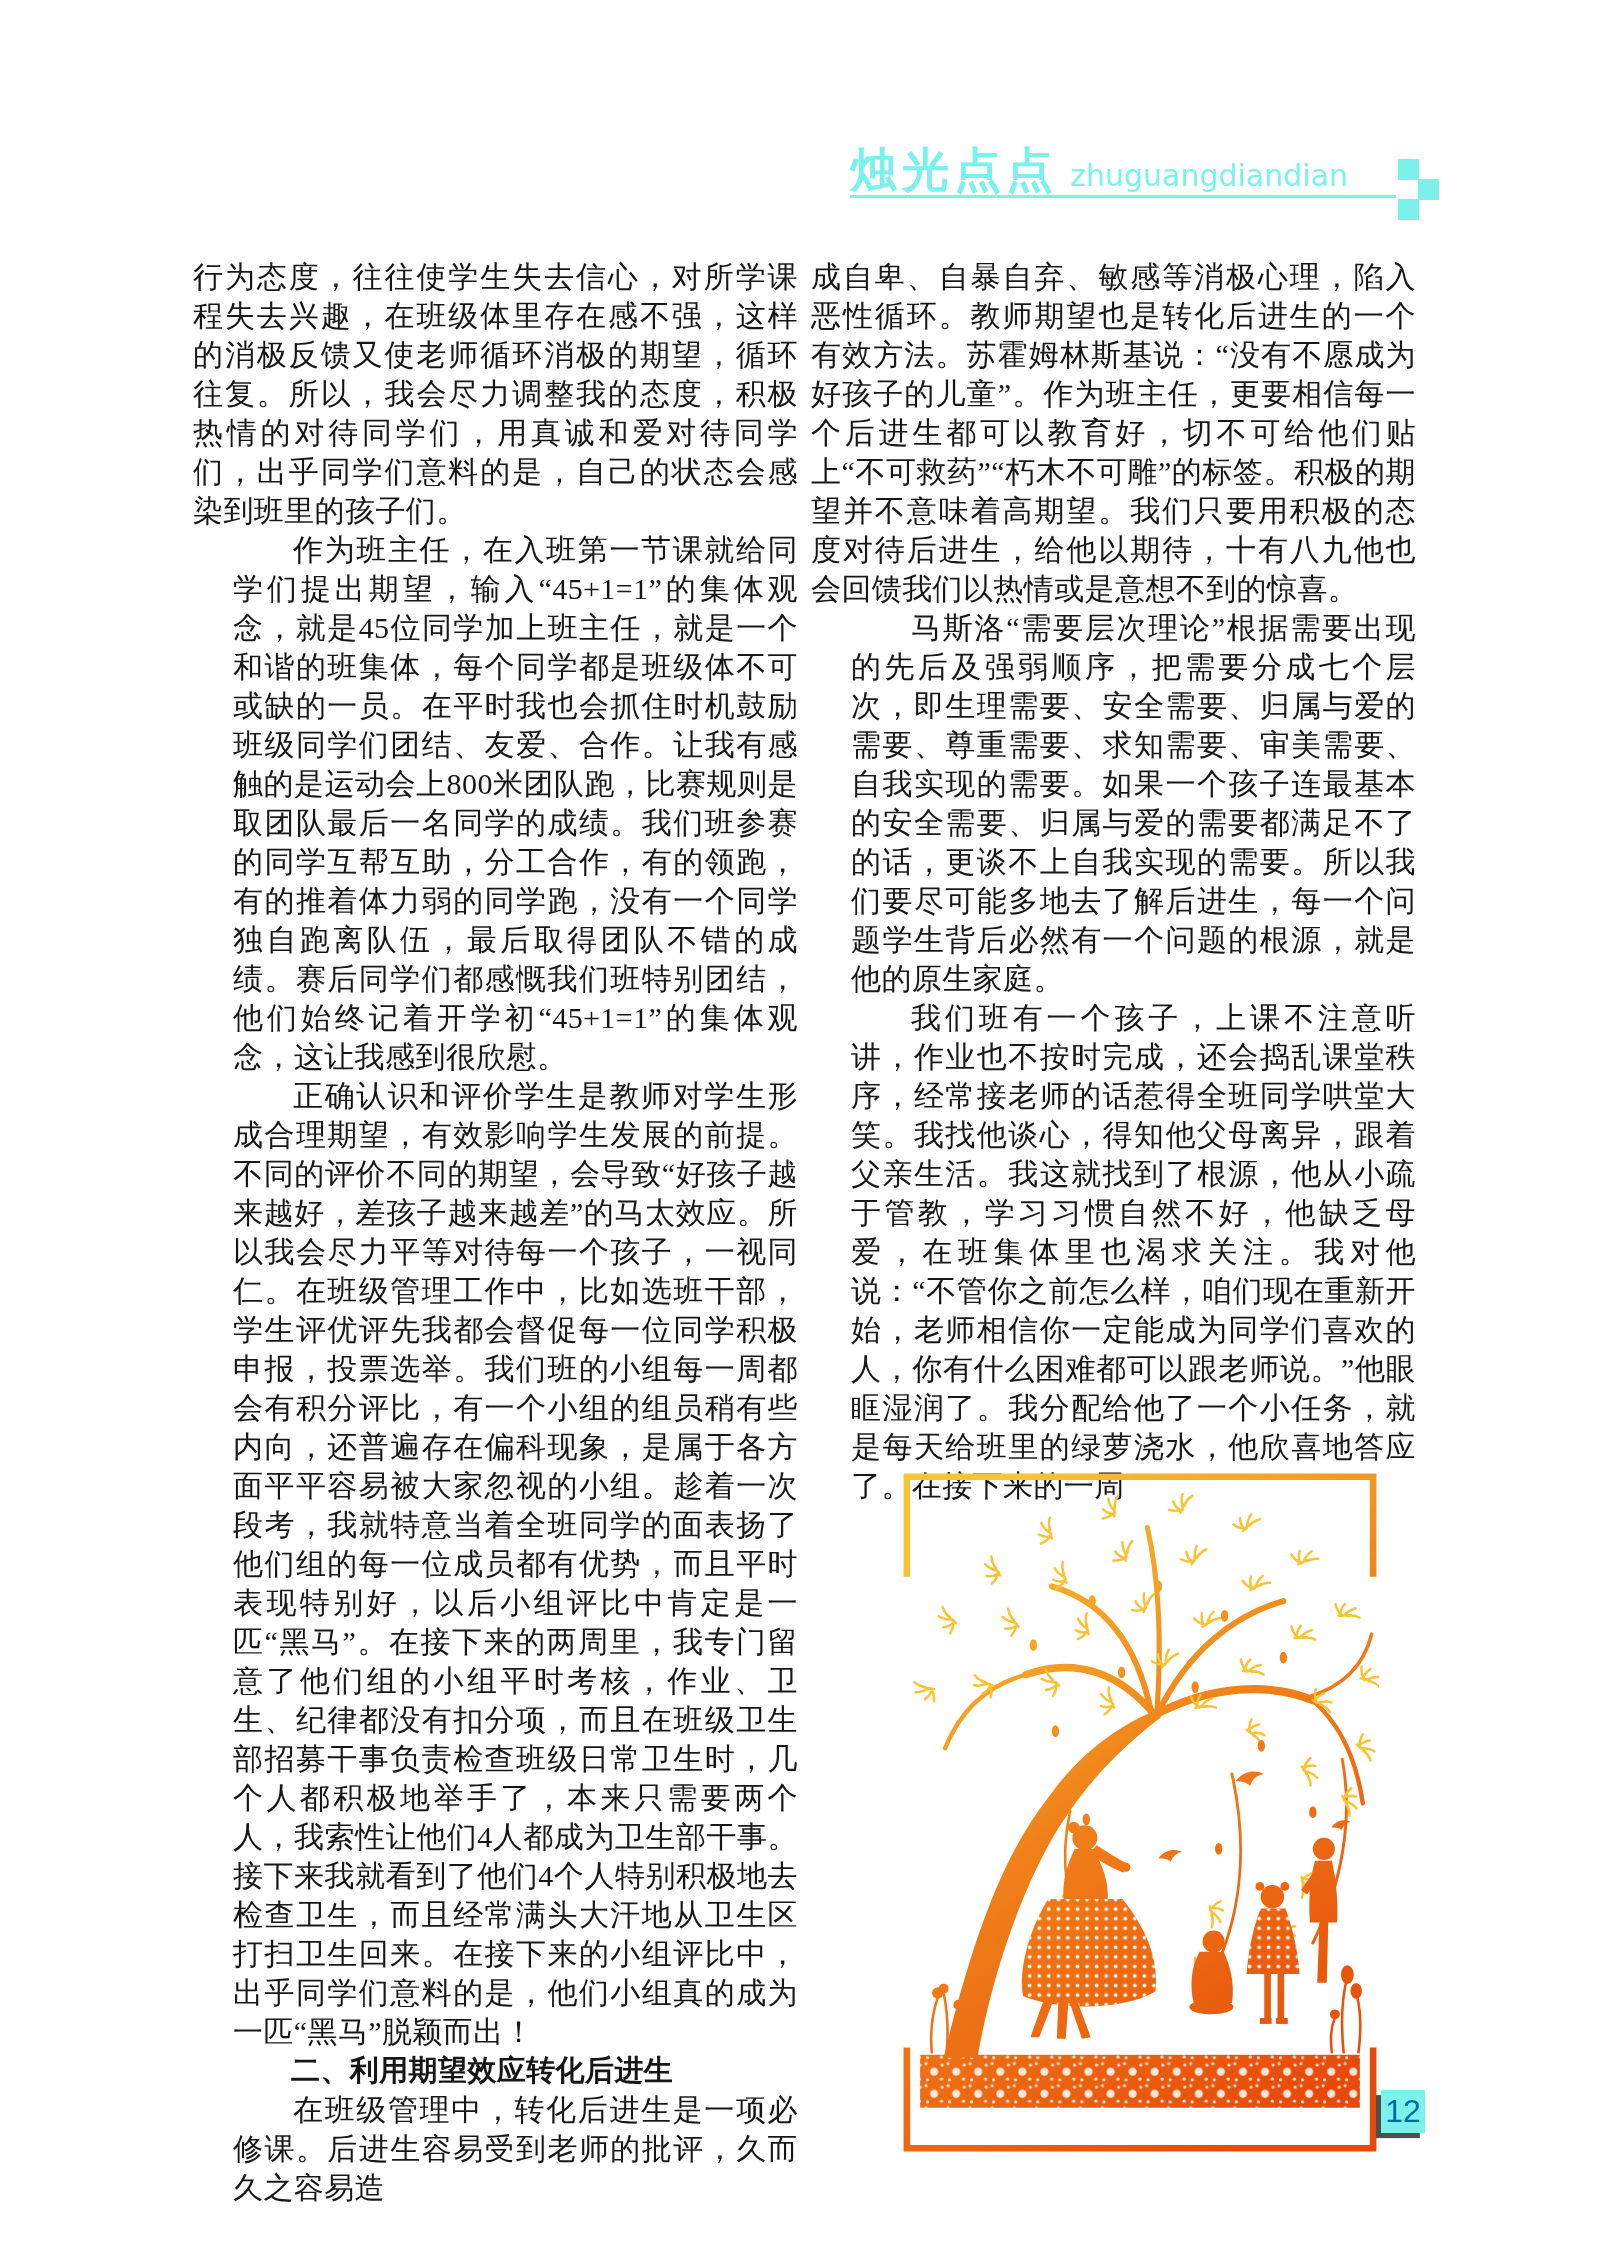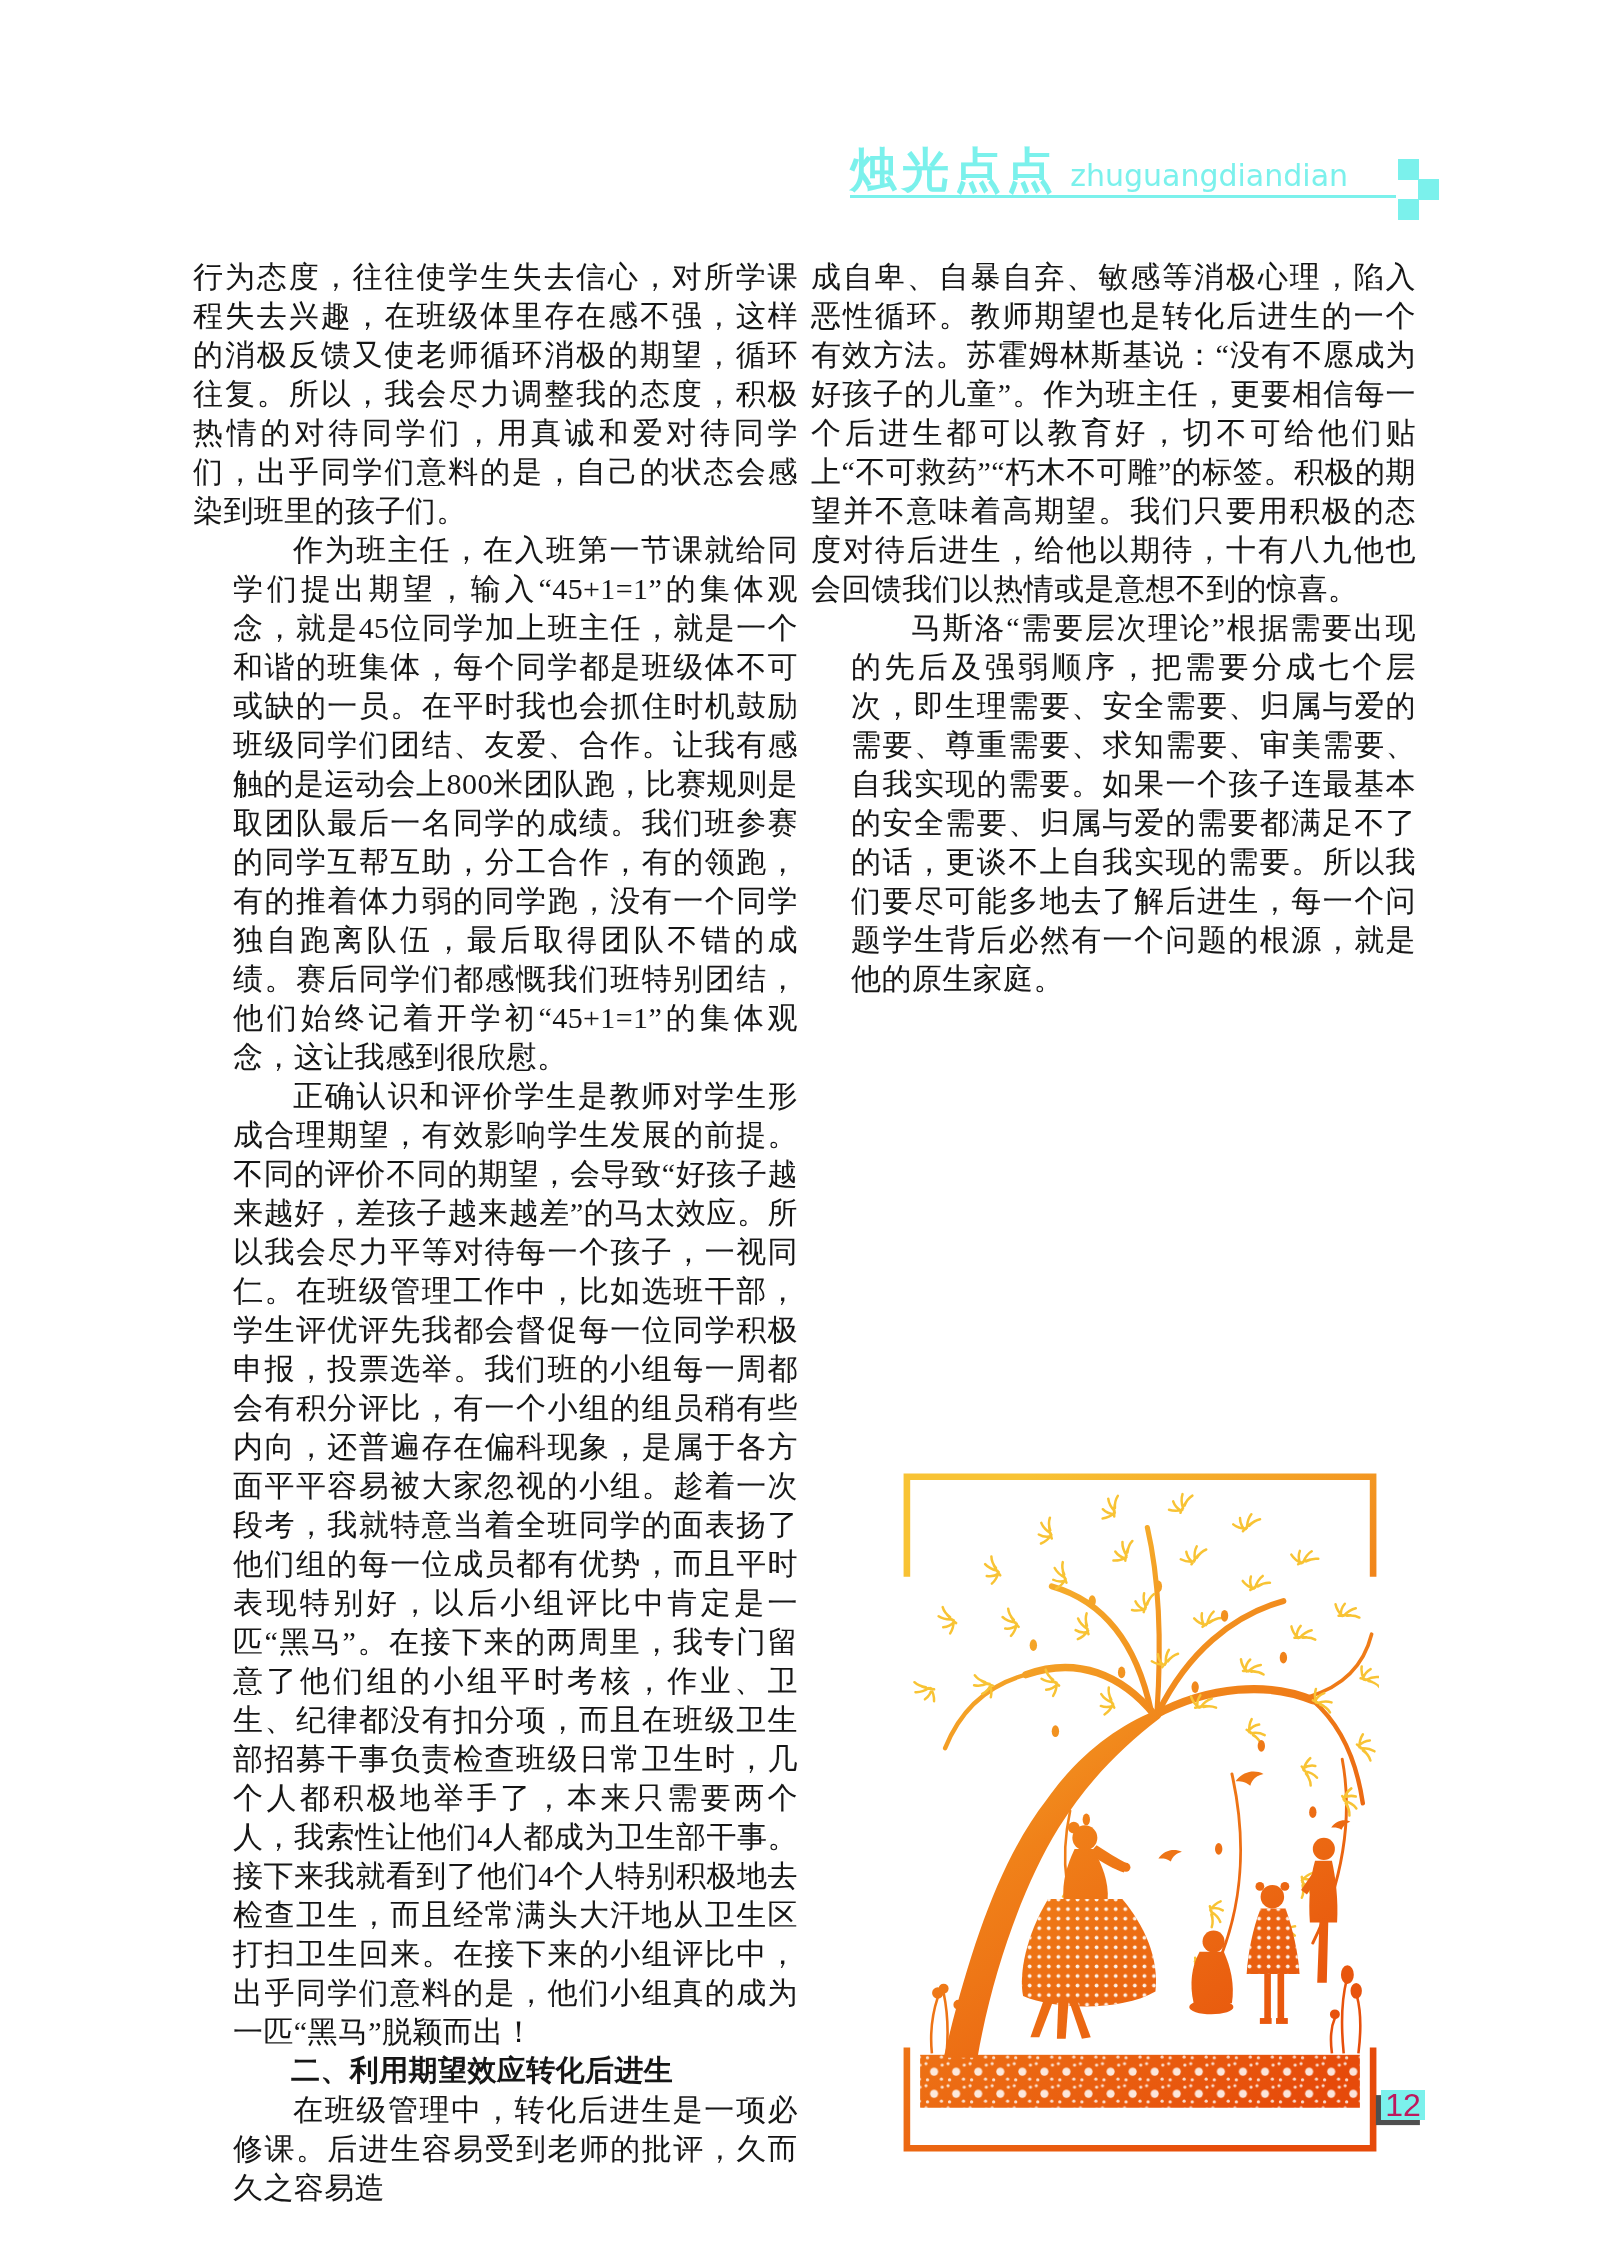--- a/index.html
+++ b/index.html
@@ -55,26 +55,26 @@
   .col p{margin:0;}
   .col p.indent{text-indent:2em;margin-left:40px;}
   .col p.head{font-weight:bold;font-family:"Liberation Sans", sans-serif;font-size:29px;}
   .col-left{left:193px;}
   .col-right{left:811px;}
   
   .illus{position:absolute;left:901px;top:1465px;width:478px;height:695px;}
   
   .badge{
     position:absolute;left:1381px;top:2090px;
-    width:44px;height:30px;
+    width:44px;height:43px;
     background:var(--accent);
     box-shadow:-5.1px 5.1px 0 0 #4f4f4f;
     display:flex;align-items:center;justify-content:center;
     font-family:"Liberation Sans", sans-serif;
-    font-size:32px;color:#be185d;
+    font-size:32px;color:#0369a1;
   }
 </style>
 </head>
 <body>
 
 <div class="page">
 
   <div class="header">
     <span class="cn">烛光点点</span>
     <span class="py">zhuguangdiandian</span>
@@ -89,20 +89,21 @@
     <p>行为态度，往往使学生失去信心，对所学课程失去兴趣，在班级体里存在感不强，这样的消极反馈又使老师循环消极的期望，循环往复。所以，我会尽力调整我的态度，积极热情的对待同学们，用真诚和爱对待同学们，出乎同学们意料的是，自己的状态会感染到班里的孩子们。</p>
     <p class="indent">作为班主任，在入班第一节课就给同学们提出期望，输入“45+1=1”的集体观念，就是45位同学加上班主任，就是一个和谐的班集体，每个同学都是班级体不可或缺的一员。在平时我也会抓住时机鼓励班级同学们团结、友爱、合作。让我有感触的是运动会上800米团队跑，比赛规则是取团队最后一名同学的成绩。我们班参赛的同学互帮互助，分工合作，有的领跑，有的推着体力弱的同学跑，没有一个同学独自跑离队伍，最后取得团队不错的成绩。赛后同学们都感慨我们班特别团结，他们始终记着开学初“45+1=1”的集体观念，这让我感到很欣慰。</p>
     <p class="indent">正确认识和评价学生是教师对学生形成合理期望，有效影响学生发展的前提。不同的评价不同的期望，会导致“好孩子越来越好，差孩子越来越差”的马太效应。所以我会尽力平等对待每一个孩子，一视同仁。在班级管理工作中，比如选班干部，学生评优评先我都会督促每一位同学积极申报，投票选举。我们班的小组每一周都会有积分评比，有一个小组的组员稍有些内向，还普遍存在偏科现象，是属于各方面平平容易被大家忽视的小组。趁着一次段考，我就特意当着全班同学的面表扬了他们组的每一位成员都有优势，而且平时表现特别好，以后小组评比中肯定是一匹“黑马”。在接下来的两周里，我专门留意了他们组的小组平时考核，作业、卫生、纪律都没有扣分项，而且在班级卫生部招募干事负责检查班级日常卫生时，几个人都积极地举手了，本来只需要两个人，我索性让他们4人都成为卫生部干事。接下来我就看到了他们4个人特别积极地去检查卫生，而且经常满头大汗地从卫生区打扫卫生回来。在接下来的小组评比中，出乎同学们意料的是，他们小组真的成为一匹“黑马”脱颖而出！</p>
     <p class="indent head">二、利用期望效应转化后进生</p>
     <p class="indent">在班级管理中，转化后进生是一项必修课。后进生容易受到老师的批评，久而久之容易造</p>
   </div>
 
   <div class="col col-right">
     <p>成自卑、自暴自弃、敏感等消极心理，陷入恶性循环。教师期望也是转化后进生的一个有效方法。苏霍姆林斯基说：“没有不愿成为好孩子的儿童”。作为班主任，更要相信每一个后进生都可以教育好，切不可给他们贴上“不可救药”“朽木不可雕”的标签。积极的期望并不意味着高期望。我们只要用积极的态度对待后进生，给他以期待，十有八九他也会回馈我们以热情或是意想不到的惊喜。</p>
     <p class="indent">马斯洛“需要层次理论”根据需要出现的先后及强弱顺序，把需要分成七个层次，即生理需要、安全需要、归属与爱的需要、尊重需要、求知需要、审美需要、自我实现的需要。如果一个孩子连最基本的安全需要、归属与爱的需要都满足不了的话，更谈不上自我实现的需要。所以我们要尽可能多地去了解后进生，每一个问题学生背后必然有一个问题的根源，就是他的原生家庭。</p>
+    <p class="indent">我们班有一个孩子，上课不注意听讲，作业也不按时完成，还会捣乱课堂秩序，经常接老师的话惹得全班同学哄堂大笑。我找他谈心，得知他父母离异，跟着父亲生活。我这就找到了根源，他从小疏于管教，学习习惯自然不好，他缺乏母爱，在班集体里也渴求关注。我对他说：“不管你之前怎么样，咱们现在重新开始，老师相信你一定能成为同学们喜欢的人，你有什么困难都可以跟老师说。”他眼眶湿润了。我分配给他了一个小任务，就是每天给班里的绿萝浇水，他欣喜地答应了。在接下来的一周</p>
   </div>
 
   <div class="illus">
     <svg width="478" height="695" viewBox="0 0 650 945" xmlns="http://www.w3.org/2000/svg">
       <defs>
         <linearGradient id="g1" gradientUnits="userSpaceOnUse" x1="80" y1="80" x2="620" y2="820">
           <stop offset="0" stop-color="#f8c334"></stop>
           <stop offset="0.45" stop-color="#f08119"></stop>
           <stop offset="1" stop-color="#e64a0a"></stop>
         </linearGradient>

